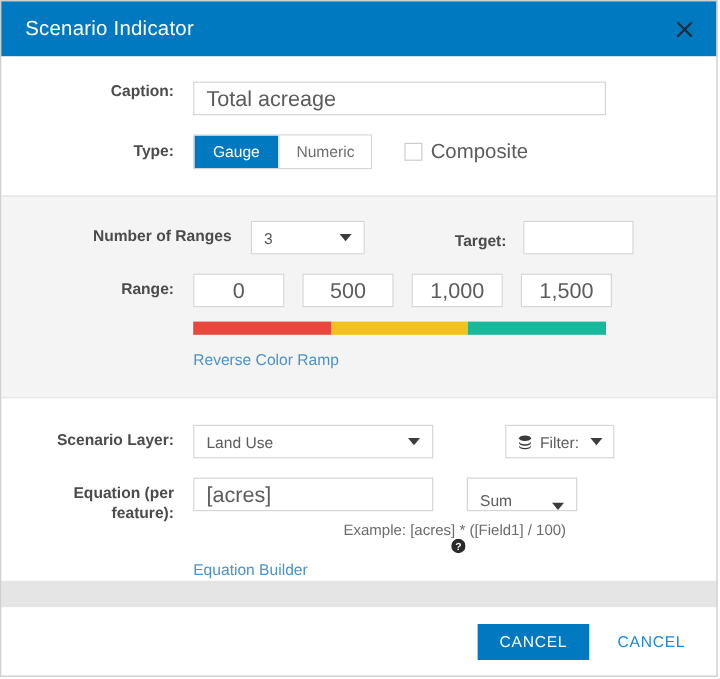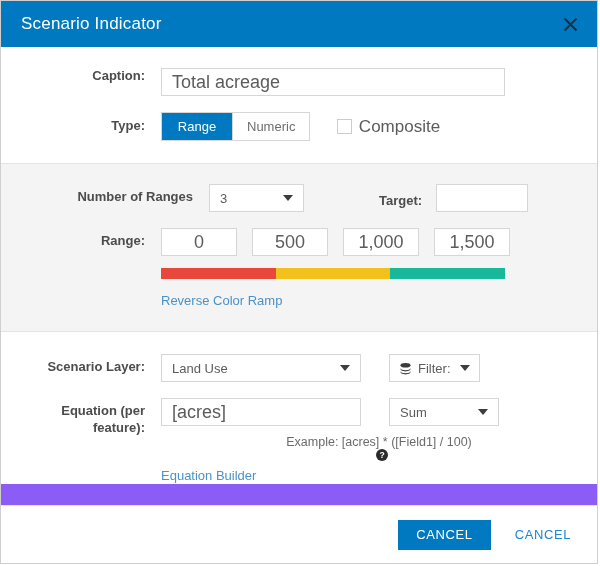--- a/index.html
+++ b/index.html
@@ -13,21 +13,21 @@
     font-family: "Liberation Sans", sans-serif;
     -webkit-font-smoothing: antialiased;
   }
 
   .dialog {
     position: relative;
     width: 598px;
     height: 564px;
     border: 1px solid #cfcfcf;
     box-sizing: border-box;
-    background: #8b5cf6;
+    background: #e5e5e5;
     overflow: hidden;
   }
 
   
   .titlebar {
     height: 46px;
     background: #0079c1;
     display: flex;
     align-items: center;
     justify-content: space-between;
@@ -167,21 +167,21 @@
   .sel .sel-value { flex: 1; }
   .caret {
     width: 0; height: 0;
     border-left: 5px solid transparent;
     border-right: 5px solid transparent;
     border-top: 6px solid #3c3c3c;
     margin-left: 12px;
   }
   #ranges-select { width: 95px; }
   #layer-select  { width: 200px; }
-  #agg-select    { width: 110px; }
+  #agg-select    { width: 92px; align-items: flex-end; }
 
   
   .filter-btn {
     display: inline-flex;
     align-items: center;
     border: 1px solid #d6d6d6;
     background: #ffffff;
     height: 28px;
     box-sizing: border-box;
     padding: 0 9px;
@@ -276,21 +276,21 @@
       <div class="lbl">Caption:</div>
       <div class="ctl">
         <input id="caption-input" class="txt" type="text" value="Total acreage" style="">
       </div>
     </div>
 
     <div class="row">
       <div class="lbl" style="padding-top:6px;">Type:</div>
       <div class="ctl">
         <div class="toggle-group">
-          <div class="toggle-btn active">Range</div>
+          <div class="toggle-btn active">Gauge</div>
           <div class="toggle-btn">Numeric</div>
         </div>
         <label class="chk-wrap">
           <span class="chk-box"></span>
           <span class="chk-label">Composite</span>
         </label>
       </div>
     </div>
 
   </div>
@@ -330,21 +330,21 @@
         </div>
       </div>
     </div>
 
   </div>
 
   <div class="section section-white" style="padding-top:22px;">
 
     <div class="row" style="margin-bottom:16px;">
       <div class="lbl" style="padding-top:5px;">Scenario Layer:</div>
-      <div class="ctl" style="display:flex;align-items:flex-start;">
+      <div class="ctl" style="display:flex;align-items:flex-start;gap:32px;">
         <div id="layer-select" class="sel">
           <span class="sel-value">Land Use</span>
           <span class="caret"></span>
         </div>
         <div class="filter-btn" style="margin-left:28px;">
           <span class="stack-icon">
             <svg width="13" height="13" viewBox="0 0 13 13" aria-hidden="true">
               <ellipse cx="6.5" cy="3.2" rx="5" ry="2.3" fill="#3b3b3b"></ellipse>
               <path d="M1.5 6.0 C1.5 7.3 3.7 8.3 6.5 8.3 C9.3 8.3 11.5 7.3 11.5 6.0 L11.5 7.1 C11.5 8.4 9.3 9.4 6.5 9.4 C3.7 9.4 1.5 8.4 1.5 7.1 Z" fill="#3b3b3b"></path>
               <path d="M1.5 9.0 C1.5 10.3 3.7 11.3 6.5 11.3 C9.3 11.3 11.5 10.3 11.5 9.0 L11.5 10.1 C11.5 11.4 9.3 12.4 6.5 12.4 C3.7 12.4 1.5 11.4 1.5 10.1 Z" fill="#3b3b3b"></path>

